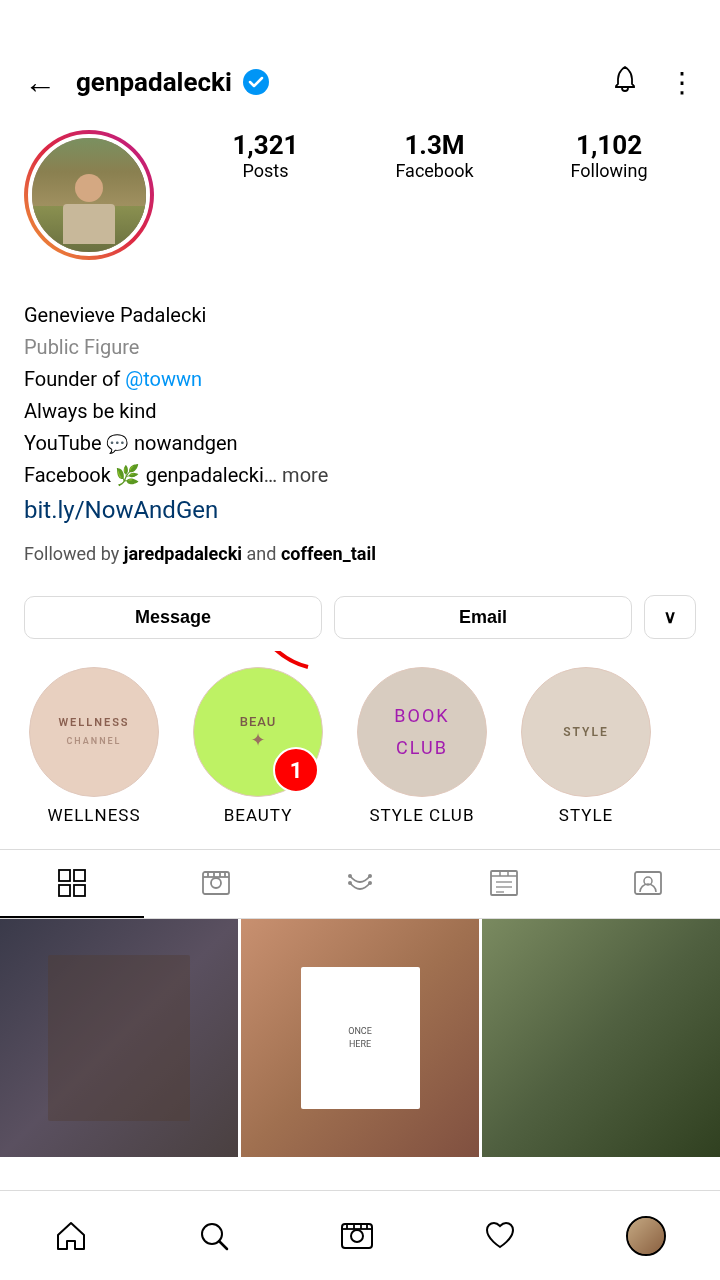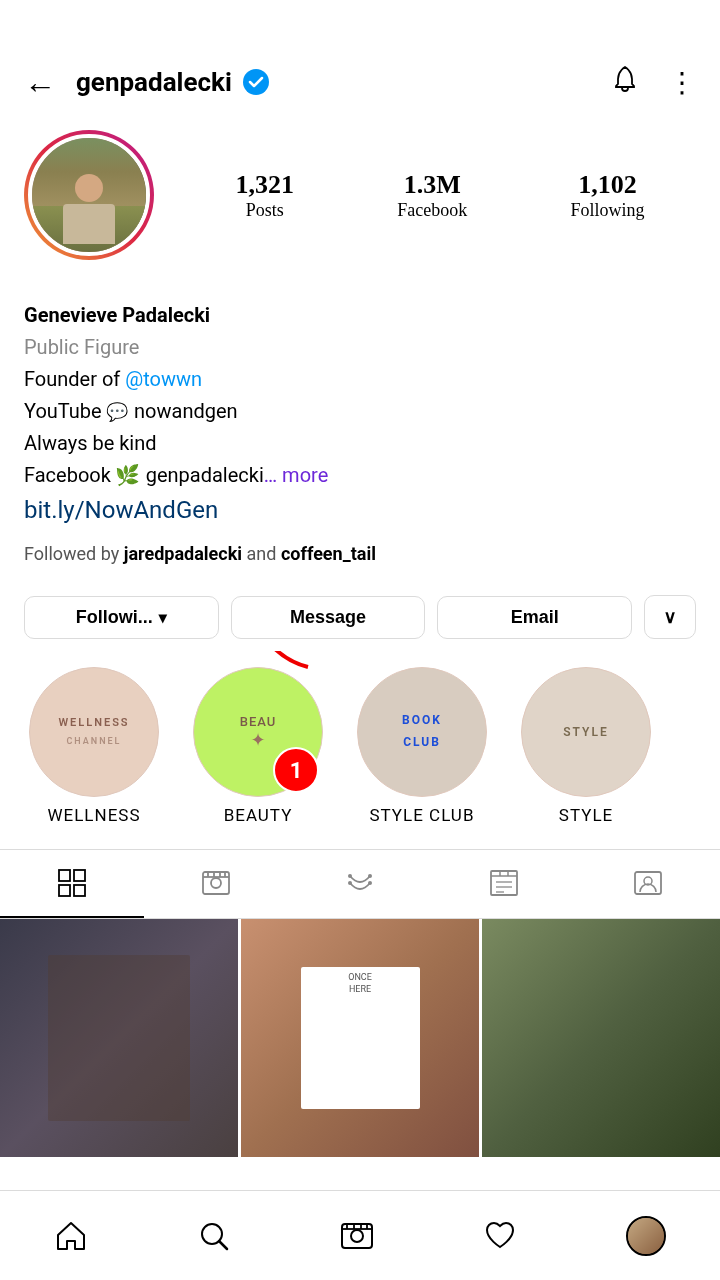--- a/index.html
+++ b/index.html
@@ -60,24 +60,22 @@
       cursor: pointer;
       color: #000;
     }
 
     
     .profile-section {
       padding: 16px 24px 20px;
     }
     .profile-top-row {
       display: flex;
-      align-items: center;
       gap: 30px;
       margin-bottom: 20px;
-      font-family: Liberation Serif, serif;
     }
     .avatar-wrapper {
       width: 130px;
       height: 130px;
       border-radius: 50%;
       padding: 4px;
       background: linear-gradient(45deg, #f09433, #e6683c, #dc2743, #cc2366, #bc1888);
       flex-shrink: 0;
     }
     .avatar-inner {
@@ -111,39 +109,39 @@
       color: #000;
     }
 
     
     .bio-section {
       padding: 0 24px 16px;
       line-height: 1.5;
     }
     .bio-name {
       font-size: 20px;
-      font-weight: 700;
+      font-weight: 400;
       color: #000;
       margin-bottom: 2px;
     }
     .bio-category {
       font-size: 20px;
       color: #888;
       margin-bottom: 2px;
     }
     .bio-line {
       font-size: 20px;
       color: #000;
       margin-bottom: 2px;
     }
     .bio-link-blue {
       color: #0095f6;
     }
     .bio-more {
-      color: #6d28d9;
+      color: #404040;
     }
     .bio-url {
       font-size: 24px;
       color: #00376b;
       font-weight: 400;
       margin-bottom: 12px;
     }
     .bio-followed {
       font-size: 18px;
       color: #555;
@@ -375,40 +373,36 @@
     </div>
   </div>
 </div>
 
 <div class="bio-section">
   <div class="bio-name">Genevieve Padalecki</div>
   <div class="bio-category">Public Figure</div>
   <div class="bio-line">
     <span>Founder of </span><span class="bio-link-blue">@towwn</span>
   </div>
+  <div class="bio-line">Always be kind</div>
   <div class="bio-line">
     <span>YouTube </span>
     <span style="font-size:18px;">💬</span>
     <span> nowandgen</span>
   </div>
-  <div class="bio-line">Always be kind</div>
   <div class="bio-line">
     <span>Facebook 🌿 genpadalecki</span><span class="bio-more">… more</span>
   </div>
   <div class="bio-url">bit.ly/NowAndGen</div>
   <div class="bio-followed">
     <span>Followed by </span><strong>jaredpadalecki</strong><span> and </span><strong>coffeen_tail</strong>
   </div>
 </div>
 
 <div class="action-buttons">
-  <button class="btn btn-following">
-    <span>Followi...</span>
-    <span style="font-size:16px;">▾</span>
-  </button>
   <button class="btn btn-message">Message</button>
   <button class="btn btn-email">Email</button>
   <button class="btn btn-more">∨</button>
 </div>
 
 <div class="highlights-section">
 
   <div class="highlight-item">
     <div class="highlight-circle" style="background:#e8d0c0;">
       <div style="text-align:center;padding:10px;">
@@ -438,21 +432,21 @@
         </div>
       </div>
       <div class="notification-badge">1</div>
     </div>
     <span class="highlight-label">BEAUTY</span>
   </div>
 
   <div class="highlight-item">
     <div class="highlight-circle" style="background:#d8ccc0;">
       <div style="text-align:center;padding:10px;">
-        <div style="font-size:12px;font-weight:700;color:#1d4ed8;letter-spacing:2px;line-height:1.8;">BOOK<br>CLUB</div>
+        <div style="font-size:18px;font-weight:400;color:#a21caf;letter-spacing:2px;line-height:1.8;">BOOK<br>CLUB</div>
       </div>
     </div>
     <span class="highlight-label">STYLE CLUB</span>
   </div>
 
   <div class="highlight-item">
     <div class="highlight-circle" style="background:#e0d4c8;">
       <div style="text-align:center;padding:10px;">
         <div style="font-size:12px;font-weight:600;color:#7a6a50;letter-spacing:2px;">STYLE</div>
       </div>
@@ -514,21 +508,21 @@
 <div class="photo-grid" style="margin-bottom:90px;">
   <div class="grid-item photo-1">
 
     <div style="width:100%;height:100%;background:linear-gradient(135deg,#3a3a4a,#5a5060,#4a4040);display:flex;align-items:center;justify-content:center;">
       <div style="width:60%;height:70%;background:rgba(80,60,50,0.4);border-radius:2px;"></div>
     </div>
   </div>
   <div class="grid-item photo-2">
 
     <div style="width:100%;height:100%;background:linear-gradient(135deg,#c89070,#a07050,#805040);display:flex;align-items:center;justify-content:center;">
-      <div style="width:50%;height:60%;background:#fff;border-radius:2px;display:flex;justify-content:center;">
+      <div style="width:50%;height:60%;background:#fff;border-radius:2px;display:flex;align-items:center;justify-content:center;">
         <div style="font-size:9px;text-align:center;color:#555;padding:4px;line-height:1.4;">ONCE<br>HERE</div>
       </div>
     </div>
   </div>
   <div class="grid-item photo-3">
 
     <div style="width:100%;height:100%;background:linear-gradient(135deg,#7a8a60,#506040,#304020);"></div>
   </div>
 </div>
 

